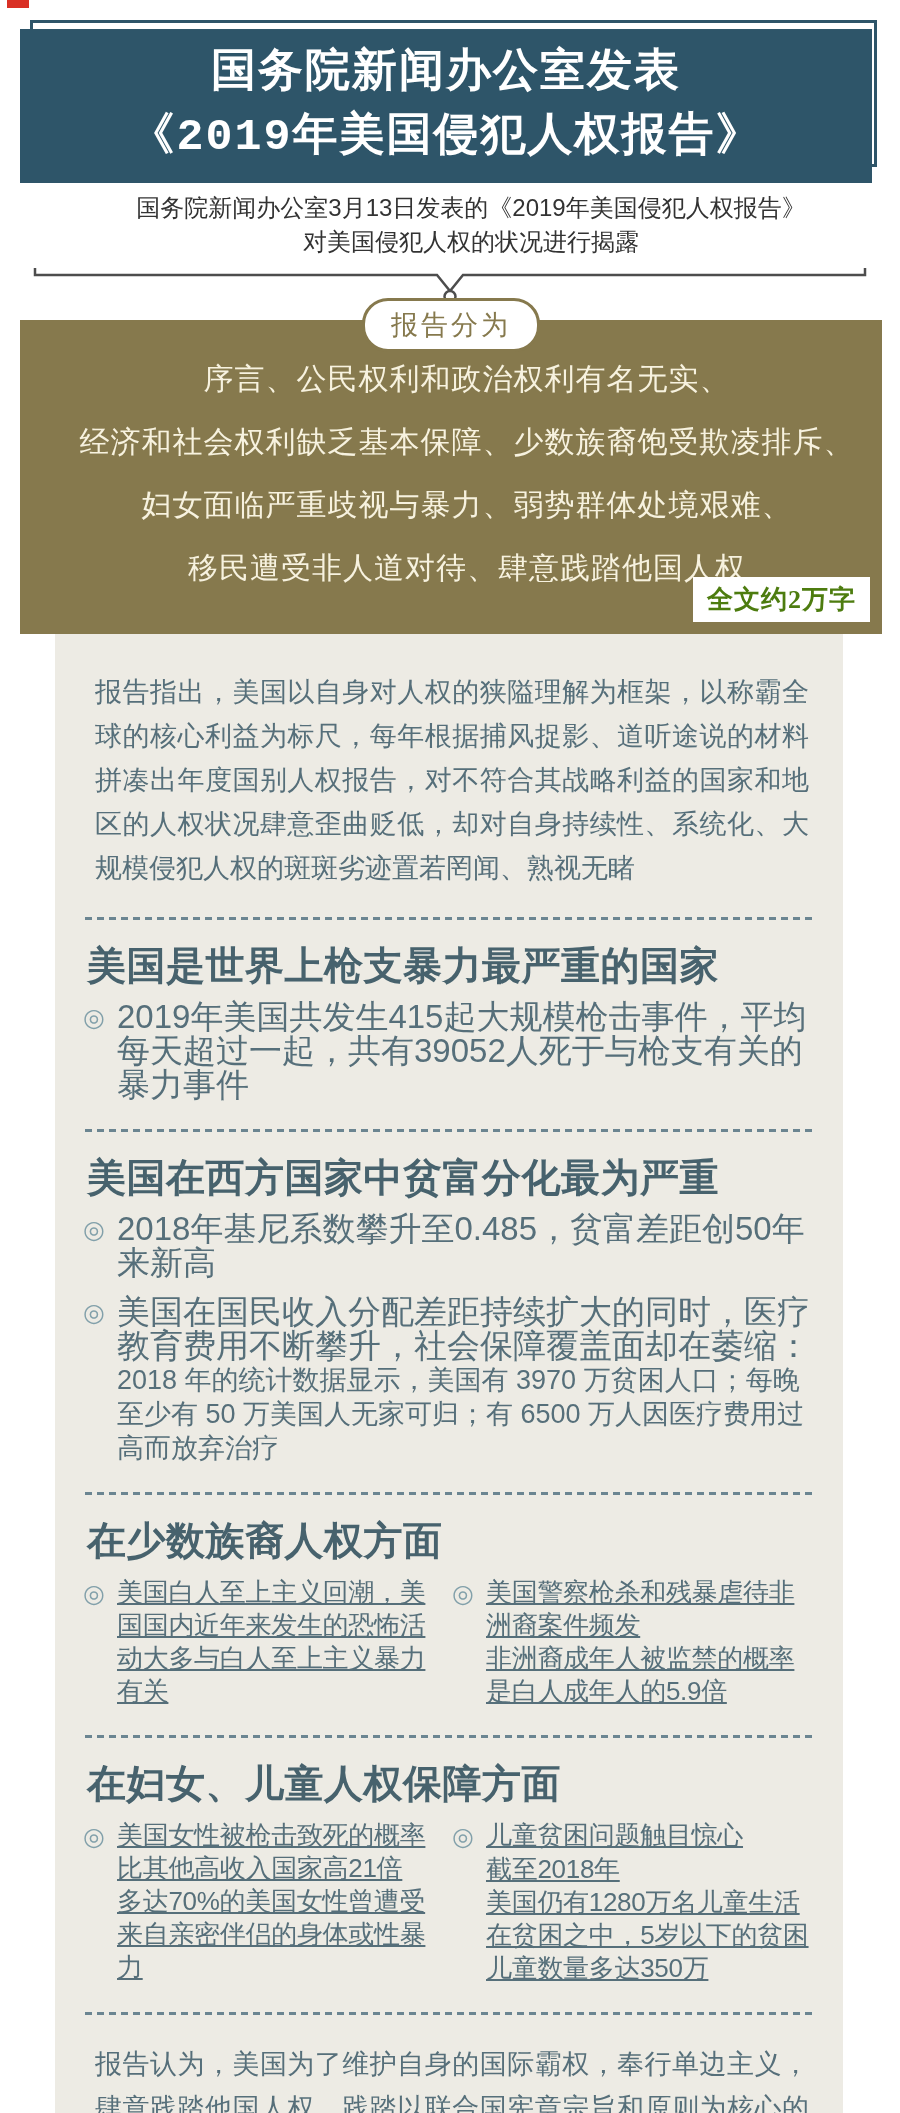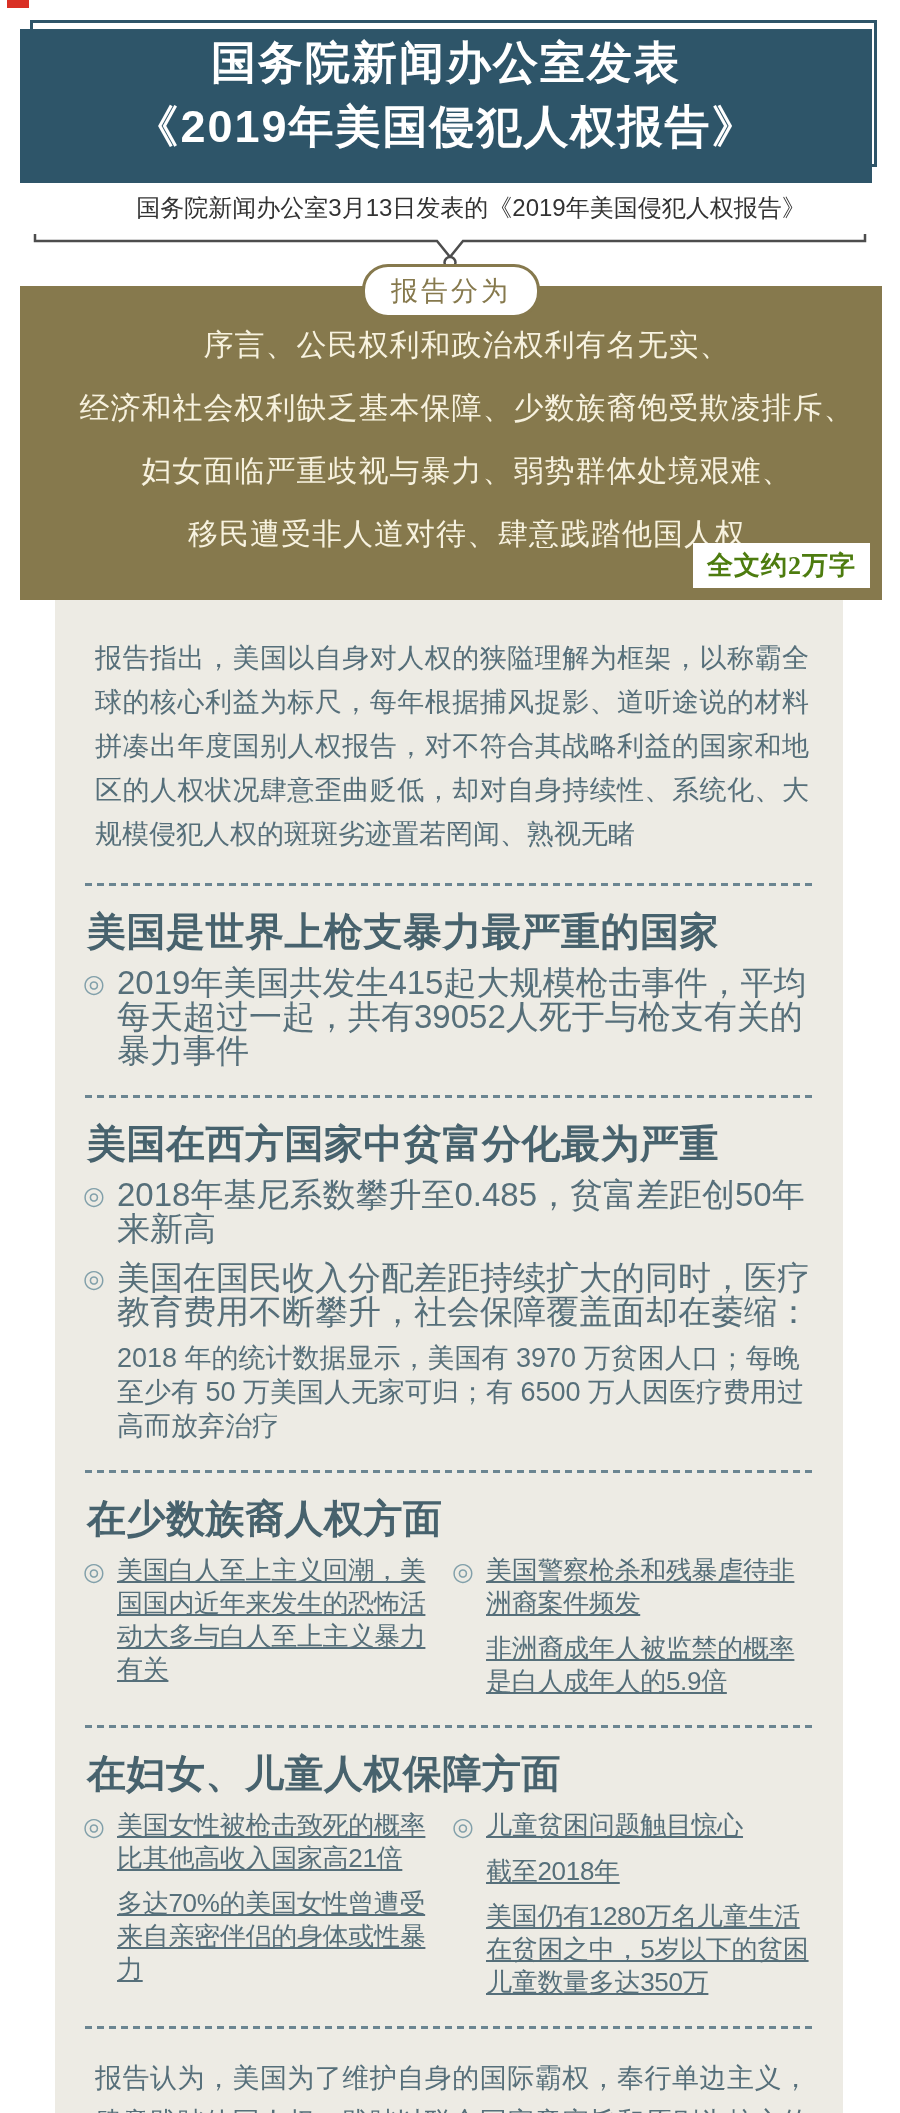--- a/index.html
+++ b/index.html
@@ -16,22 +16,22 @@
 
   
   .header{position:relative;height:190px;}
   .banner-outline{
     position:absolute;left:30px;top:20px;width:847px;height:147px;
     background:#ffffff;border:3px solid #2e5569;box-sizing:border-box;
   }
   .banner{
     position:absolute;left:20px;top:29px;width:852px;height:154px;
     background:#2e5569;color:#ffffff;text-align:center;
-    font-family:Liberation Sans, sans-serif;font-weight:700;
-    padding-top:2px;box-sizing:border-box;
+    font-family:Liberation Mono, monospace;font-weight:700;
+    padding-top:13px;box-sizing:border-box;
   }
   .banner-line{font-size:45px;line-height:64px;letter-spacing:2px;}
 
   
   .subhead{margin-top:1px;text-align:center;color:#333333;font-size:24px;line-height:34px;font-weight:500;padding-left:42px;}
 
   
   .bracket{display:block;margin:6px 0 0 0;}
 
   
@@ -61,21 +61,21 @@
   }
   .para{margin:0 6px 0 12px;font-size:27px;line-height:44px;text-align:justify;}
   .sep{
     height:3px;margin:27px 2px;
     background:repeating-linear-gradient(90deg,#6b8591 0,#6b8591 7px,transparent 7px,transparent 12px);
   }
   h2.sec-heading{margin:4px;font-size:39px;line-height:38px;color:#47626d;font-weight:700;letter-spacing:0.5px;}
   .bullet{display:flex;margin-top:15px;}
   .marker{flex:none;width:34px;color:#82a0aa;font-size:25px;line-height:34px;}
   .btext{flex:1;font-size:33px;line-height:34px;}
-  .subpara{margin:12px 0 0 34px;font-size:27px;line-height:34px;}
+  .subpara{margin:0 0 0 34px;font-size:27px;line-height:34px;}
   .cols{display:flex;margin-top:12px;}
   .col-left{flex:none;width:365px;}
   .col-right{flex:1;margin-left:4px;}
   .cols .btext,.cols .subpara{font-size:26px;line-height:33px;letter-spacing:-0.3px;text-decoration:underline;}
   .cols .bullet{margin-top:4px;}
 </style>
 </head>
 <body>
 
 <div class="page">
@@ -85,20 +85,21 @@
   <div class="header">
     <div class="banner-outline"></div>
     <div class="banner">
       <div class="banner-line">国务院新闻办公室发表</div>
       <div class="banner-line">《2019年美国侵犯人权报告》</div>
     </div>
   </div>
 
   <div class="subhead">
     <div>国务院新闻办公室3月13日发表的《2019年美国侵犯人权报告》</div>
+    <div>对美国侵犯人权的状况进行揭露</div>
   </div>
 
   <svg class="bracket" width="900" height="40" viewBox="0 0 900 40">
     <path d="M35,3 L35,10 L437,10 L450,26 L463,10 L865,10 L865,3" fill="none" stroke="#4d4d4d" stroke-width="2.5"></path>
     <circle cx="450" cy="31.5" r="5.5" fill="#ffffff" stroke="#4d4d4d" stroke-width="2.5"></circle>
   </svg>
 
   <div class="olive-wrap">
     <div class="badge">报告分为</div>
     <div class="olive-lines">

